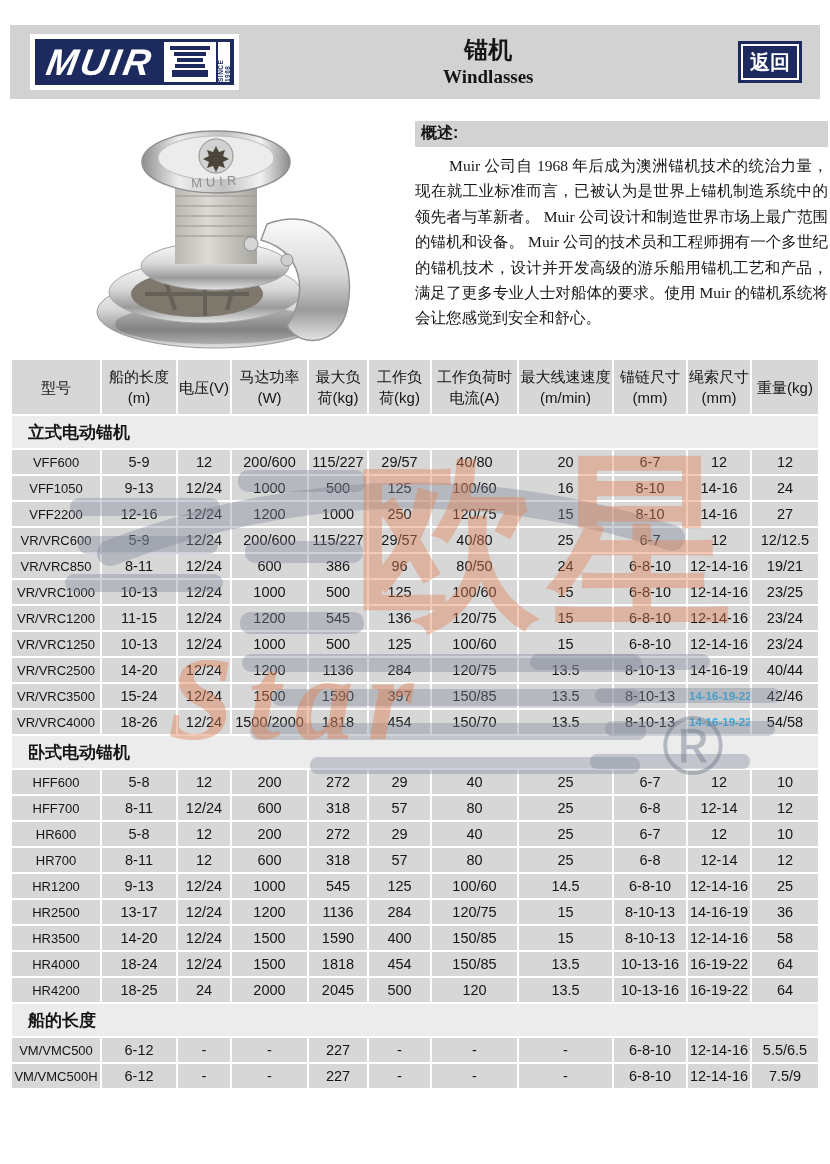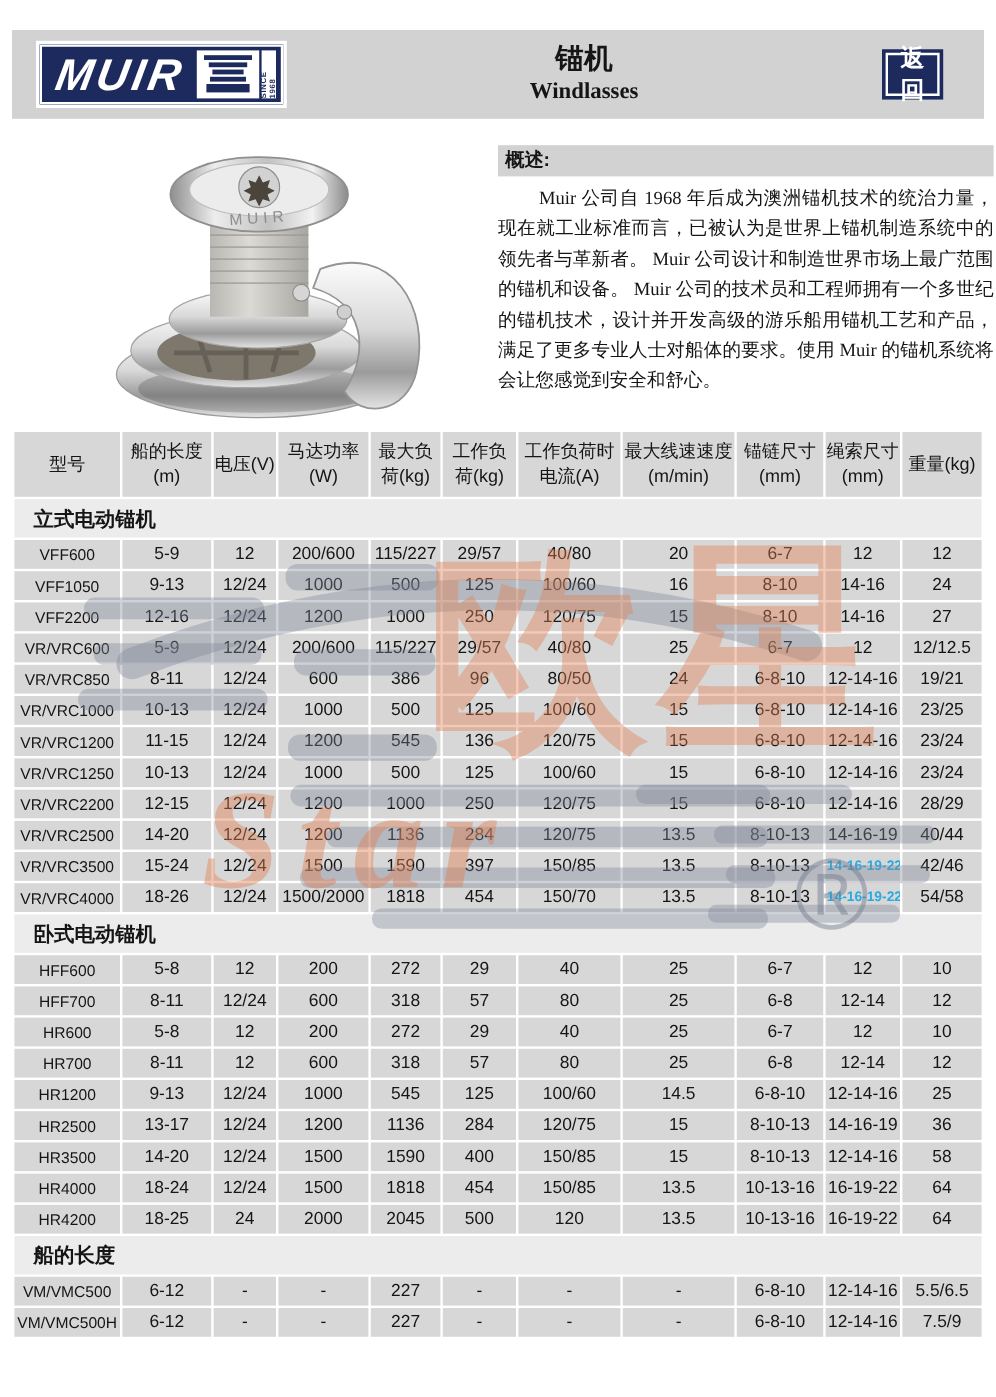--- a/index.html
+++ b/index.html
@@ -28,21 +28,21 @@
   .logo-since {
     background:#fff; height:40px; width:12px; margin-left:2px;
     color:#1d2a5e; font-size:6.5px; font-weight:bold; letter-spacing:0.5px;
     writing-mode:vertical-rl; transform:rotate(180deg);
     display:flex; align-items:center; justify-content:center;
   }
   .titles { flex:1 1 auto; text-align:center; line-height:1.25; }
   .title-zh { font-size:24px; font-weight:bold; }
   .title-en { font-size:19px; font-weight:bold; font-family:"Liberation Serif","DejaVu Serif",serif; }
   .back-btn {
-    flex:0 0 auto; margin-right:34px; width:51px; height:42px;
+    flex:0 0 auto; margin-right:18px; width:64px; height:42px;
     background:#1d2a5e; border:none; cursor:pointer;
     box-shadow: inset 0 0 0 3px #1d2a5e, inset 0 0 0 5px #fff;
     color:#fff; font-size:20px; font-weight:bold;
     display:flex; align-items:center; justify-content:center;
     font-family:inherit;
   }
   
   .intro { position:absolute; left:0; top:112px; width:830px; height:246px; }
   .photo { position:absolute; left:55px; top:2px; width:305px; height:238px; }
   .overview { position:absolute; left:415px; top:9px; width:413px; }
@@ -291,33 +291,20 @@
           <td>1000</td>
           <td>500</td>
           <td>125</td>
           <td>100/60</td>
           <td>15</td>
           <td>6-8-10</td>
           <td>12-14-16</td>
           <td>23/24</td>
         </tr>
         <tr>
-          <td class="model">VR/VRC2200</td>
-          <td>12-15</td>
-          <td>12/24</td>
-          <td>1200</td>
-          <td>1000</td>
-          <td>250</td>
-          <td>120/75</td>
-          <td>15</td>
-          <td>6-8-10</td>
-          <td>12-14-16</td>
-          <td>28/29</td>
-        </tr>
-        <tr>
           <td class="model">VR/VRC2500</td>
           <td>14-20</td>
           <td>12/24</td>
           <td>1200</td>
           <td>1136</td>
           <td>284</td>
           <td>120/75</td>
           <td>13.5</td>
           <td>8-10-13</td>
           <td>14-16-19</td>

